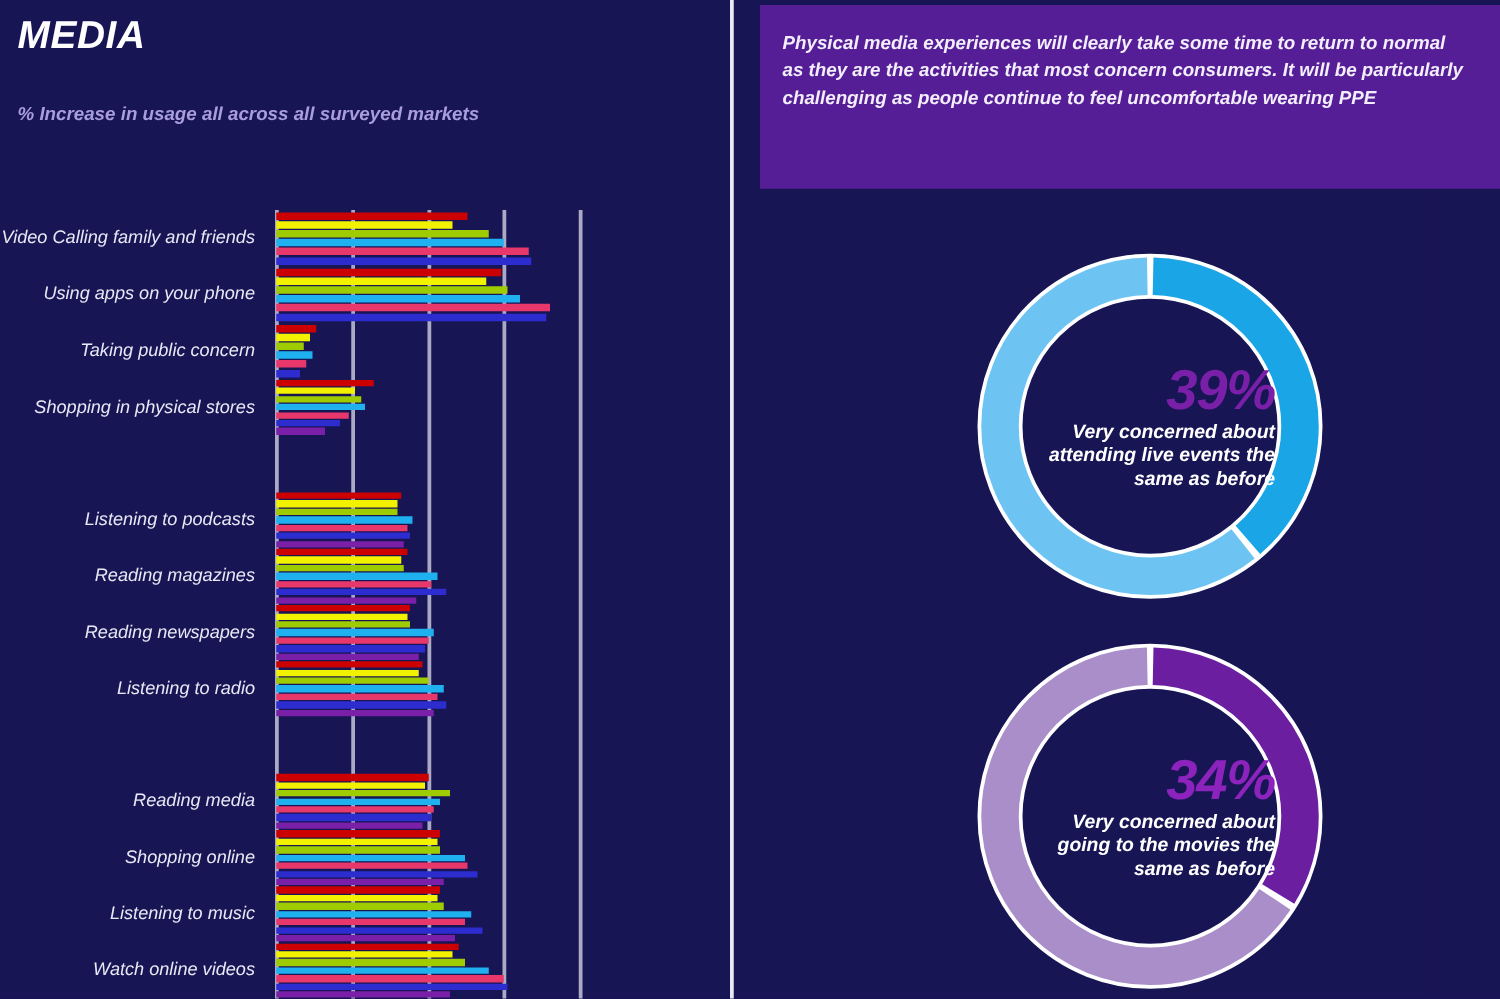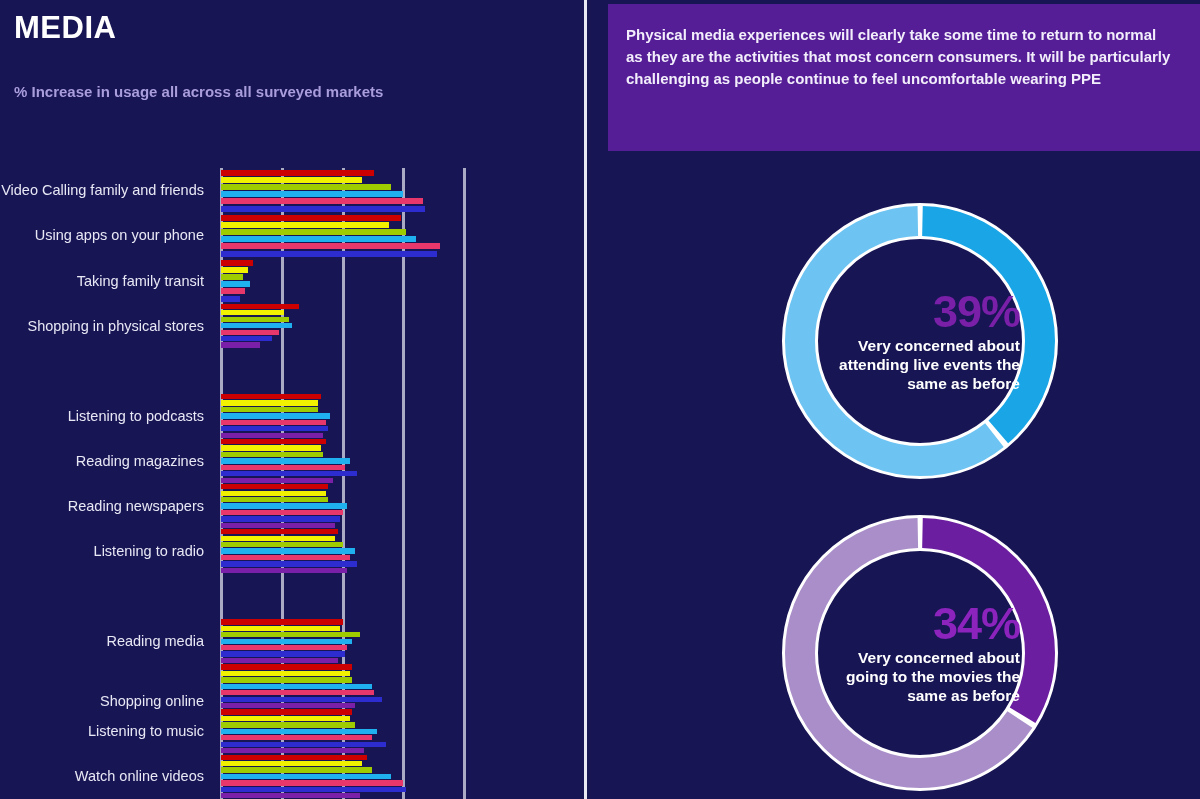--- a/index.html
+++ b/index.html
@@ -2,21 +2,21 @@
 <html><head>
 <meta charset="utf-8">
 <style>
   * { box-sizing: border-box; margin: 0; padding: 0; }
   html, body {
     width: 1200px; height: 799px;
     background: #181555;
     font-family: "Liberation Sans", sans-serif;
     overflow: hidden;
   }
-  #root { position: relative; width: 1142px; height: 799px; background: #181555; }
+  #root { position: relative; width: 1142px; height: 799px; background: #181555; font-style: italic; }
 
   
   #left-panel { position: absolute; left: 0; top: 0; width: 585px; height: 799px; }
 
   #page-title {
     position: absolute; left: 14px; top: 10px;
     font-size: 31px; font-weight: bold; color: #ffffff;
     letter-spacing: 0.5px;
   }
   #subtitle {
@@ -119,21 +119,21 @@
                 <div class="bar" title="Series 1: 74" style="background: rgb(204, 0, 0); width: 179.968px; display: block;"></div>
                 <div class="bar" title="Series 2: 69" style="background: rgb(242, 242, 0); width: 167.808px; display: block;"></div>
                 <div class="bar" title="Series 3: 76" style="background: rgb(158, 204, 0); width: 184.832px; display: block;"></div>
                 <div class="bar" title="Series 4: 80" style="background: rgb(30, 176, 239); width: 194.56px; display: block;"></div>
                 <div class="bar" title="Series 5: 90" style="background: rgb(232, 56, 107); width: 218.88px; display: block;"></div>
                 <div class="bar" title="Series 6: 89" style="background: rgb(44, 44, 207); width: 216.448px; display: block;"></div>
               </div>
             </div>
           </div>
           <div class="bar-row" style="top: 90.1429px; height: 45.0714px;">
-            <div class="row-label">Taking family transit</div>
+            <div class="row-label">Taking public concern</div>
             <div class="bars-wrap">
               <div class="bars">
                 <div class="bar" title="Series 1: 13" style="background: rgb(204, 0, 0); width: 31.616px; display: block;"></div>
                 <div class="bar" title="Series 2: 11" style="background: rgb(242, 242, 0); width: 26.752px; display: block;"></div>
                 <div class="bar" title="Series 3: 9" style="background: rgb(158, 204, 0); width: 21.888px; display: block;"></div>
                 <div class="bar" title="Series 4: 12" style="background: rgb(30, 176, 239); width: 29.184px; display: block;"></div>
                 <div class="bar" title="Series 5: 10" style="background: rgb(232, 56, 107); width: 24.32px; display: block;"></div>
                 <div class="bar" title="Series 6: 8" style="background: rgb(44, 44, 207); width: 19.456px; display: block;"></div>
               </div>
             </div>
@@ -215,21 +215,21 @@
                 <div class="bar" title="Series 1: 50" style="background: rgb(204, 0, 0); width: 121.6px; display: block;"></div>
                 <div class="bar" title="Series 2: 49" style="background: rgb(242, 242, 0); width: 119.168px; display: block;"></div>
                 <div class="bar" title="Series 3: 57" style="background: rgb(158, 204, 0); width: 138.624px; display: block;"></div>
                 <div class="bar" title="Series 4: 54" style="background: rgb(30, 176, 239); width: 131.328px; display: block;"></div>
                 <div class="bar" title="Series 5: 52" style="background: rgb(232, 56, 107); width: 126.464px; display: block;"></div>
                 <div class="bar" title="Series 6: 51" style="background: rgb(44, 44, 207); width: 124.032px; display: block;"></div>
                 <div class="bar" title="Series 7: 48" style="background: rgb(122, 31, 168); width: 116.736px; display: block;"></div>
               </div>
             </div>
           </div>
-          <div class="bar-row" style="top: 495.786px; height: 45.0714px; align-items: flex-end;">
+          <div class="bar-row" style="top: 495.786px; height: 45.0714px;">
             <div class="row-label">Shopping online</div>
             <div class="bars-wrap">
               <div class="bars">
                 <div class="bar" title="Series 1: 54" style="background: rgb(204, 0, 0); width: 131.328px; display: block;"></div>
                 <div class="bar" title="Series 2: 53" style="background: rgb(242, 242, 0); width: 128.896px; display: block;"></div>
                 <div class="bar" title="Series 3: 54" style="background: rgb(158, 204, 0); width: 131.328px; display: block;"></div>
                 <div class="bar" title="Series 4: 62" style="background: rgb(30, 176, 239); width: 150.784px; display: block;"></div>
                 <div class="bar" title="Series 5: 63" style="background: rgb(232, 56, 107); width: 153.216px; display: block;"></div>
                 <div class="bar" title="Series 6: 66" style="background: rgb(44, 44, 207); width: 160.512px; display: block;"></div>
                 <div class="bar" title="Series 7: 55" style="background: rgb(122, 31, 168); width: 133.76px; display: block;"></div>

